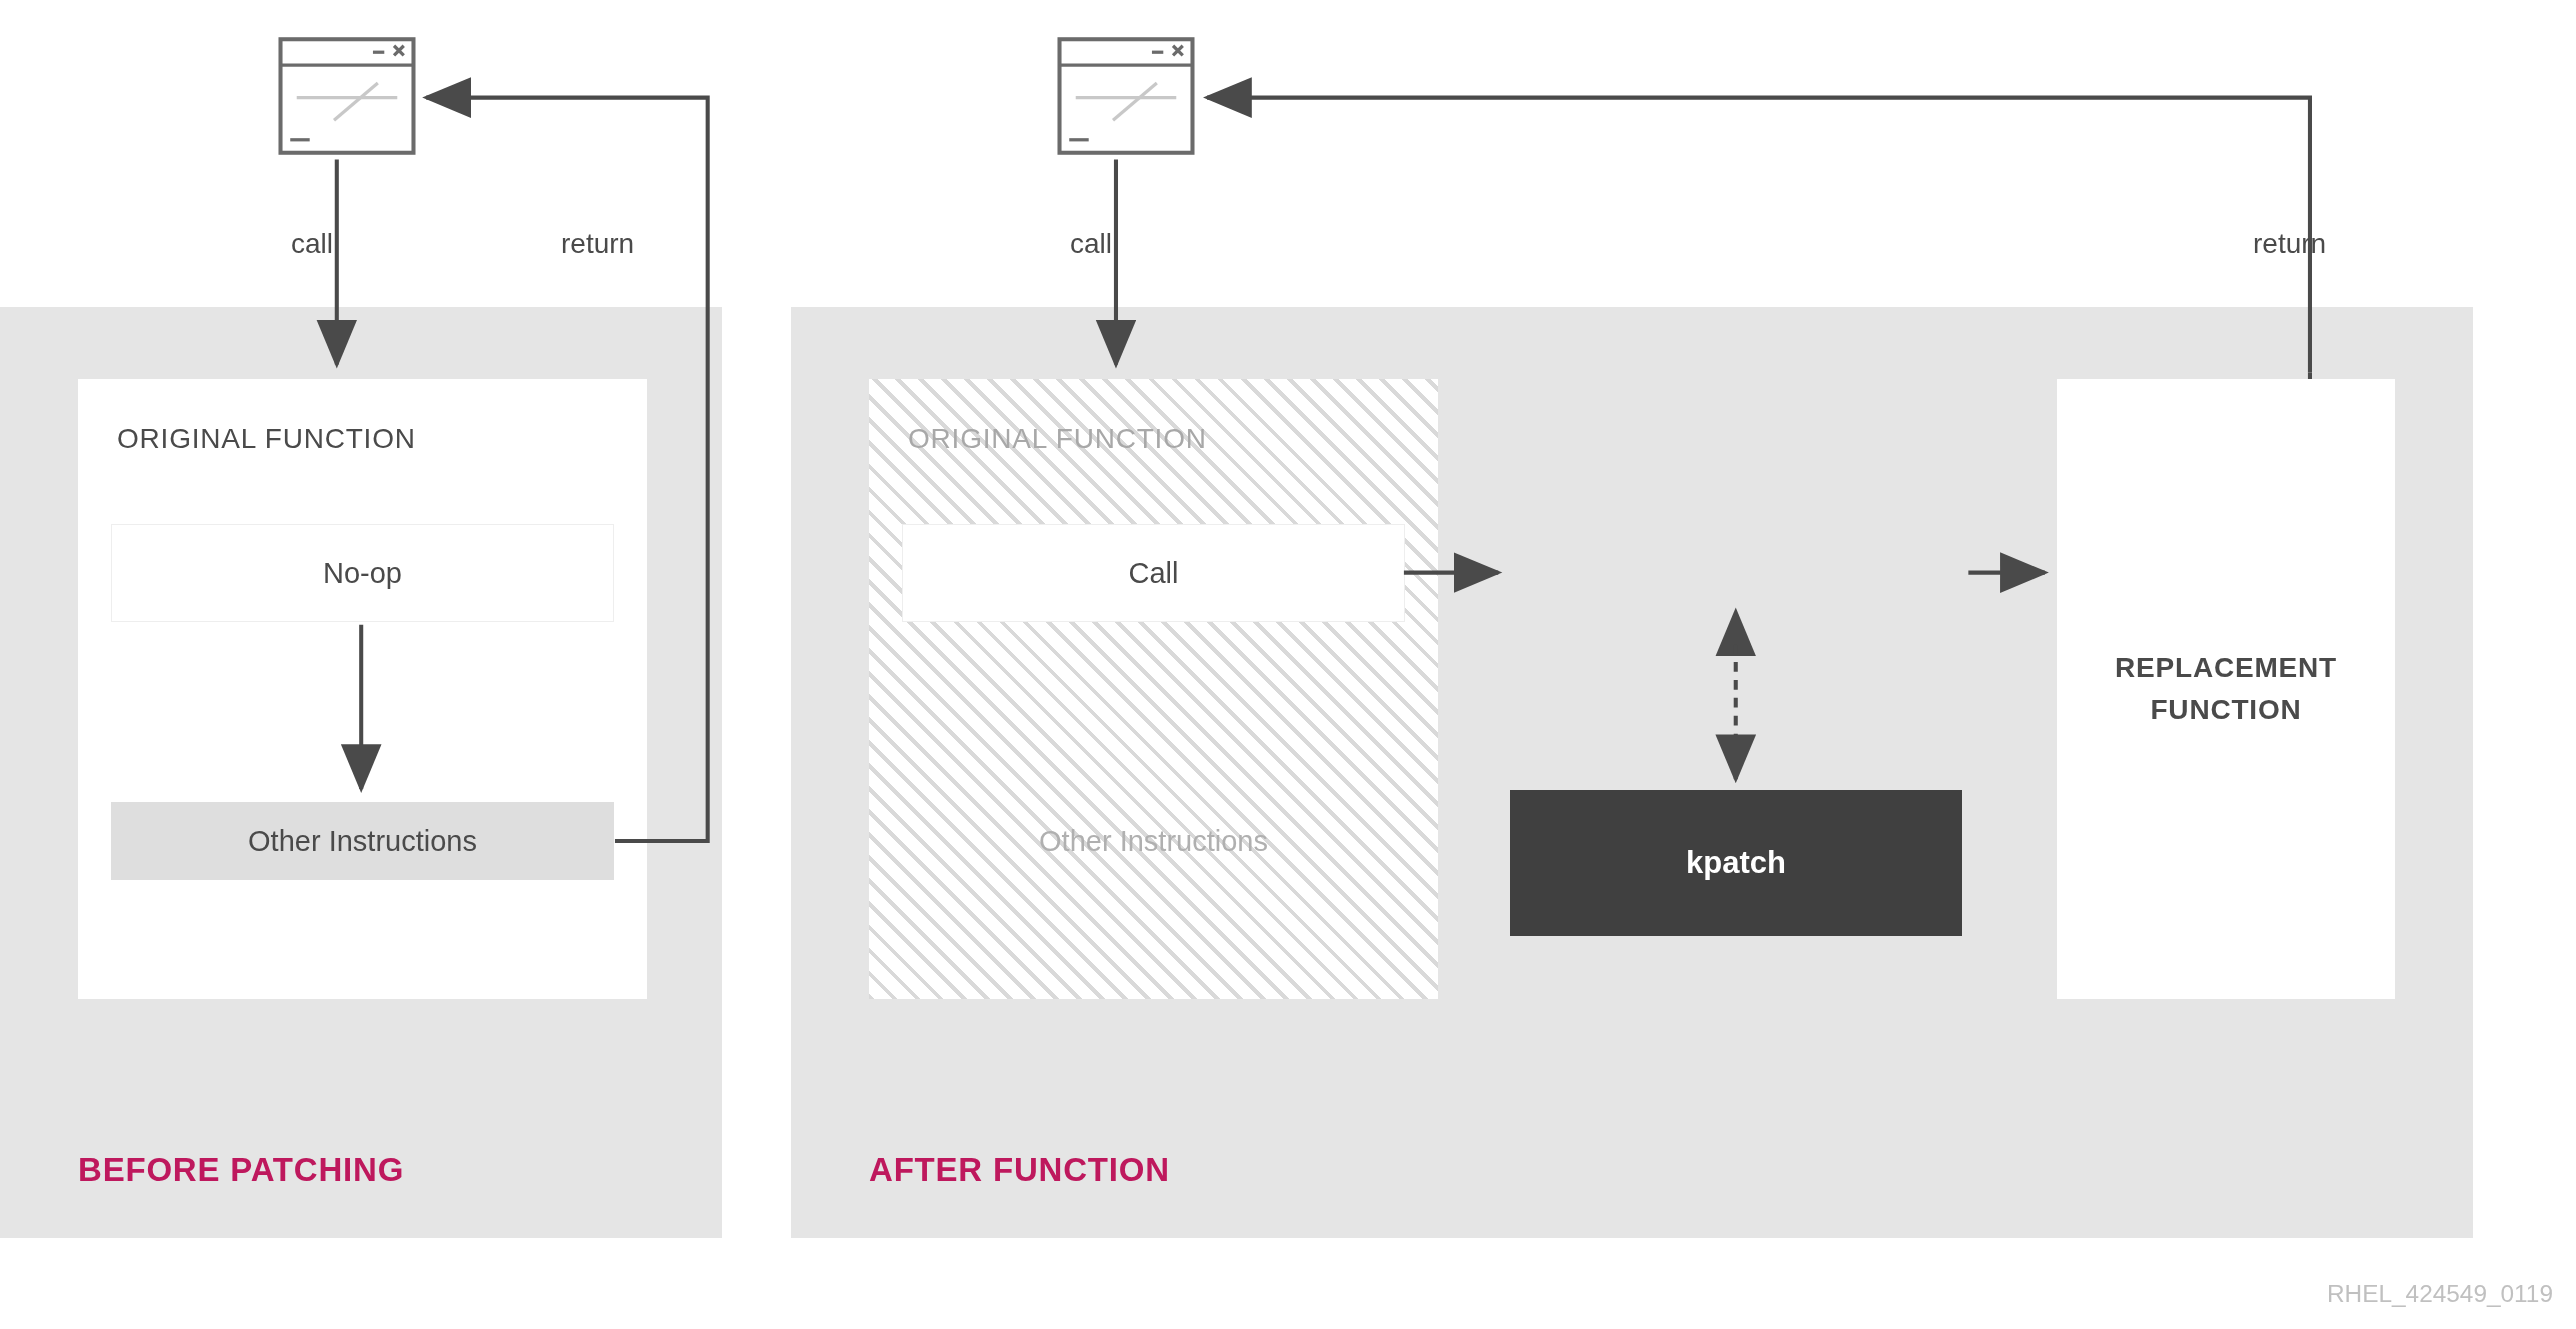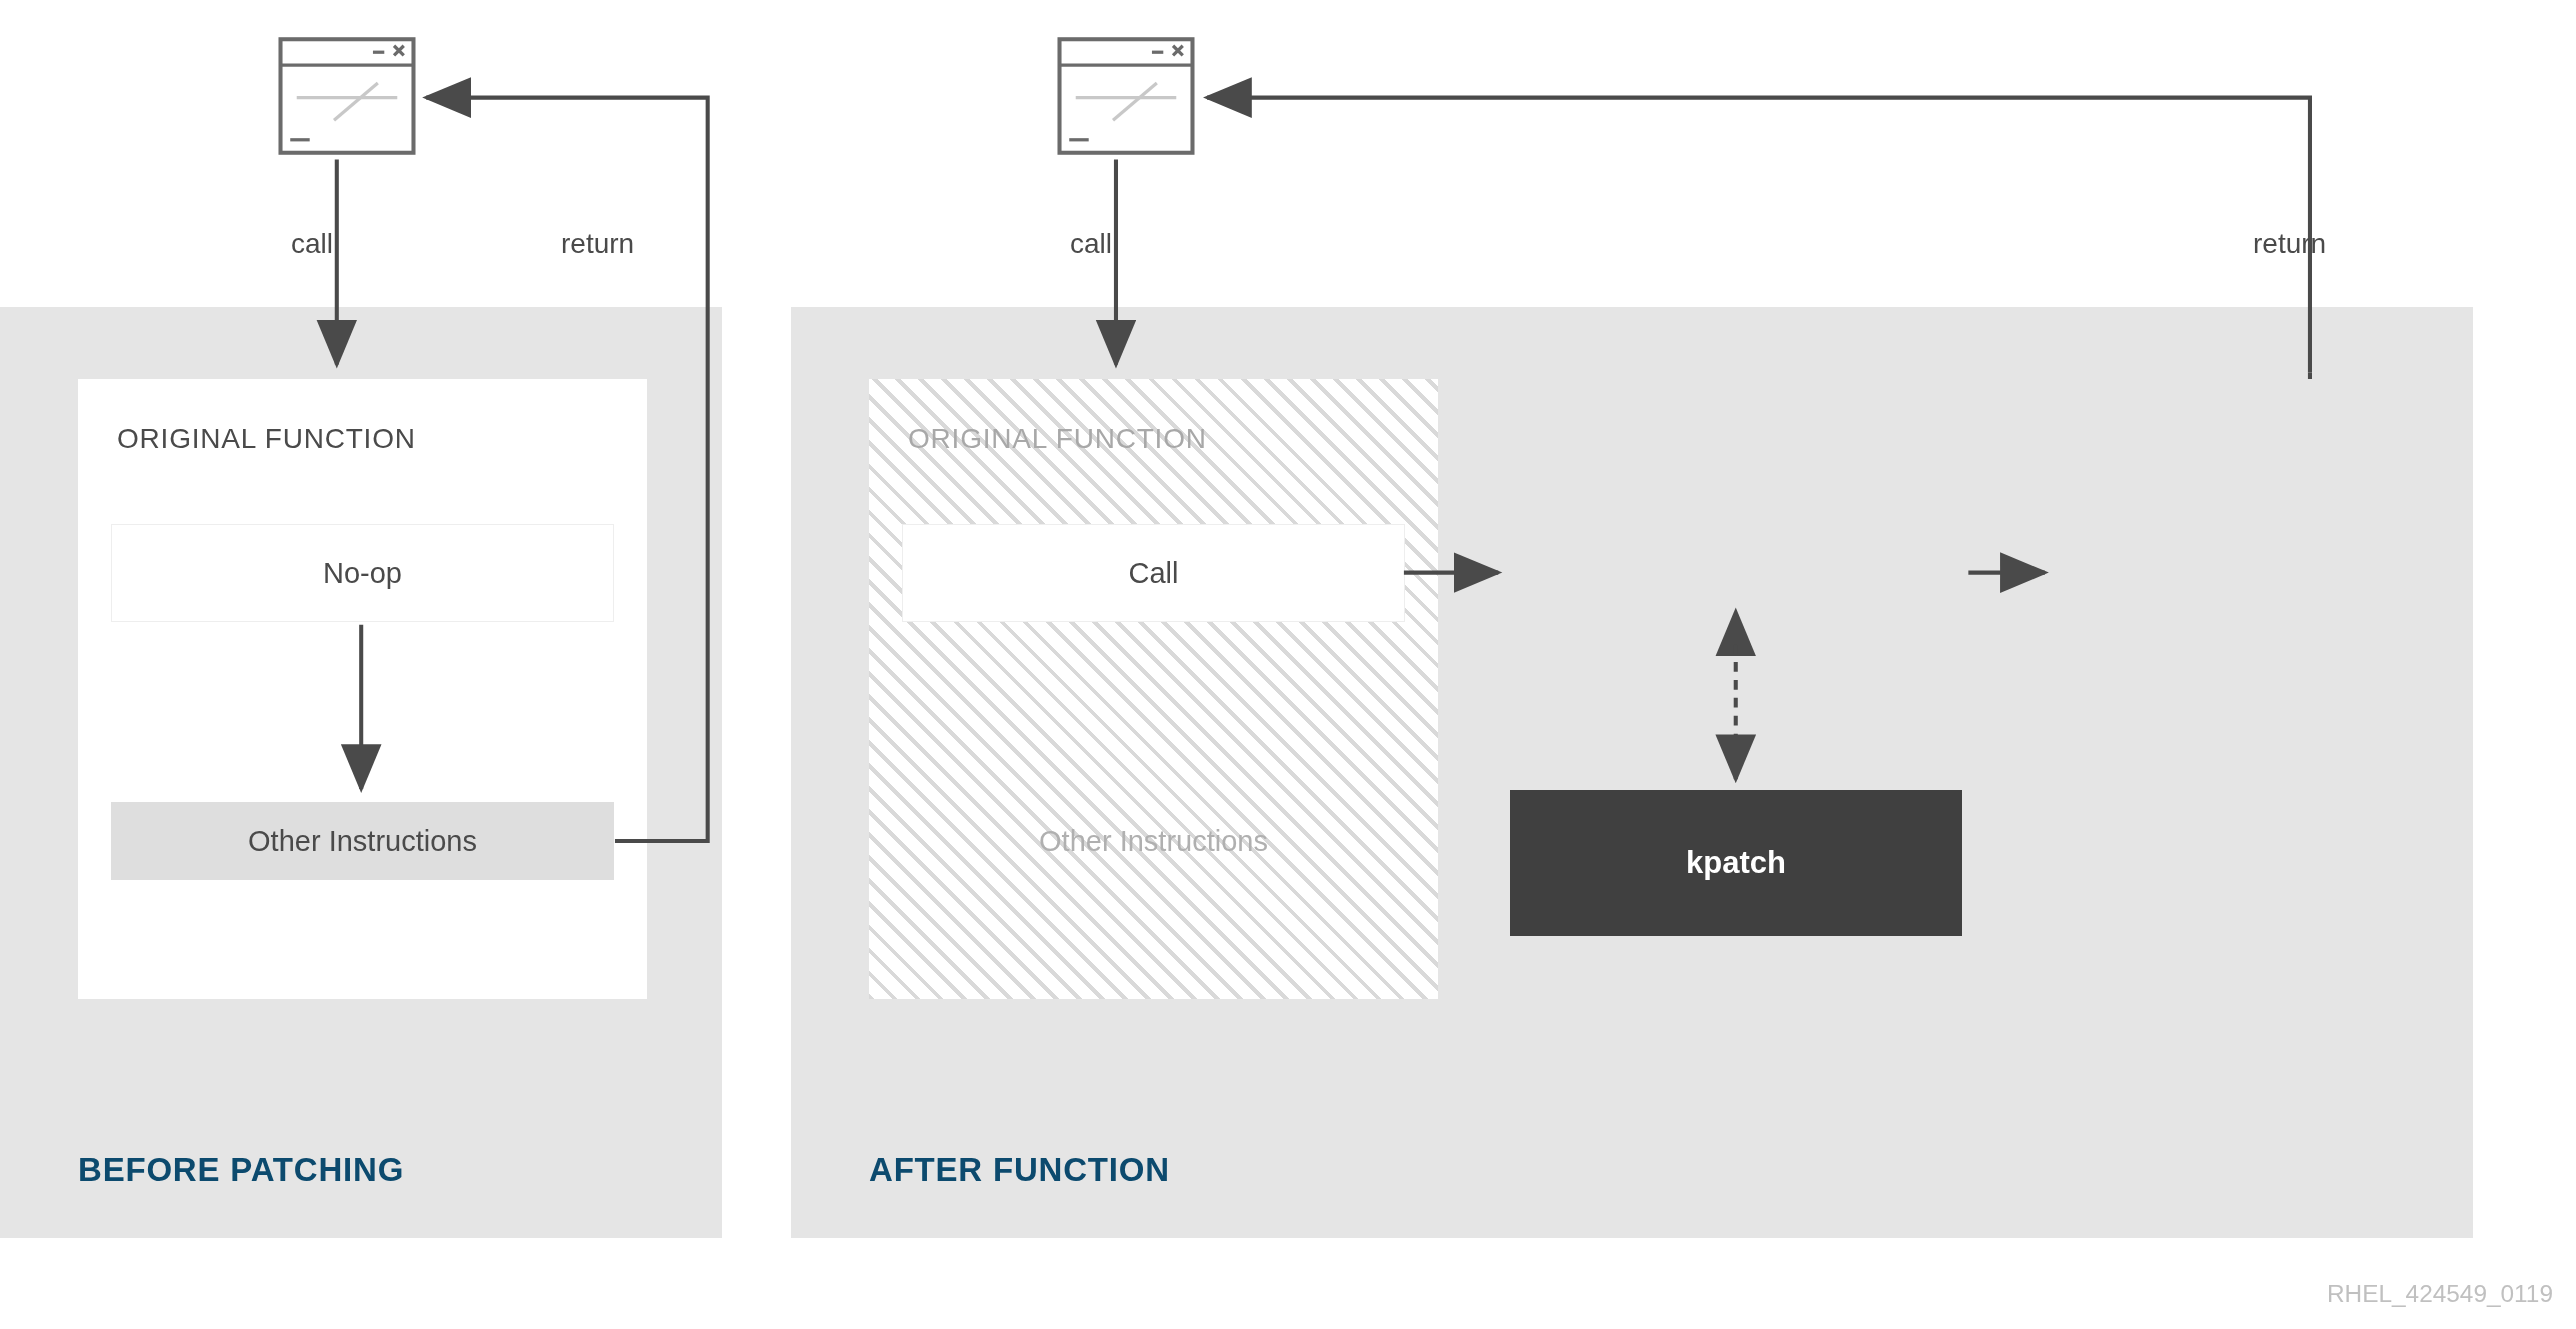--- a/index.html
+++ b/index.html
@@ -20,21 +20,21 @@
 .panel-left { left: 0; top: 307px; width: 722px; height: 931px; }
 .panel-right { left: 791px; top: 307px; width: 1682px; height: 931px; }
 
 .state-label {
   position: absolute;
   left: 78px;
   bottom: 49px;
   font-size: 33px;
   font-weight: 700;
   letter-spacing: 0.8px;
-  color: #0c4a6e;
+  color: #be185d;
 }
 
 
 .box {
   position: absolute;
   background: #fff;
 }
 .box-original-left { left: 78px; top: 72px; width: 569px; height: 620px; padding: 44px 39px; }
 .box-original-right { left: 78px; top: 72px; width: 569px; height: 620px; padding: 44px 39px; }
 .hatched {
@@ -123,20 +123,21 @@
     <div class="state-label">BEFORE PATCHING</div>
   </div>
 
   <div class="panel panel-right">
     <div class="box box-original-right hatched">
       <div class="box-title">ORIGINAL FUNCTION</div>
       <div class="sub-box call-box">Call</div>
       <div class="sub-box other-faded">Other Instructions</div>
     </div>
     <div class="kpatch-box">kpatch</div>
+    <div class="replacement-box">REPLACEMENT FUNCTION</div>
     <div class="state-label">AFTER FUNCTION</div>
   </div>
 
   <svg class="window-icon win-left" viewBox="0 0 172 148">
     <rect x="4" y="4" width="164" height="140" fill="#fff" stroke="#6b6b6b" stroke-width="5"></rect>
     <line x1="4" y1="36" x2="168" y2="36" stroke="#6b6b6b" stroke-width="4"></line>
     <line x1="118" y1="20" x2="132" y2="20" stroke="#6b6b6b" stroke-width="4"></line>
     <path d="M144 12 l12 12 M156 12 l-12 12" stroke="#6b6b6b" stroke-width="4"></path>
     <line x1="24" y1="76" x2="148" y2="76" stroke="#c8c8c8" stroke-width="4"></line>
     <line x1="70" y1="104" x2="124" y2="58" stroke="#c8c8c8" stroke-width="4"></line>

